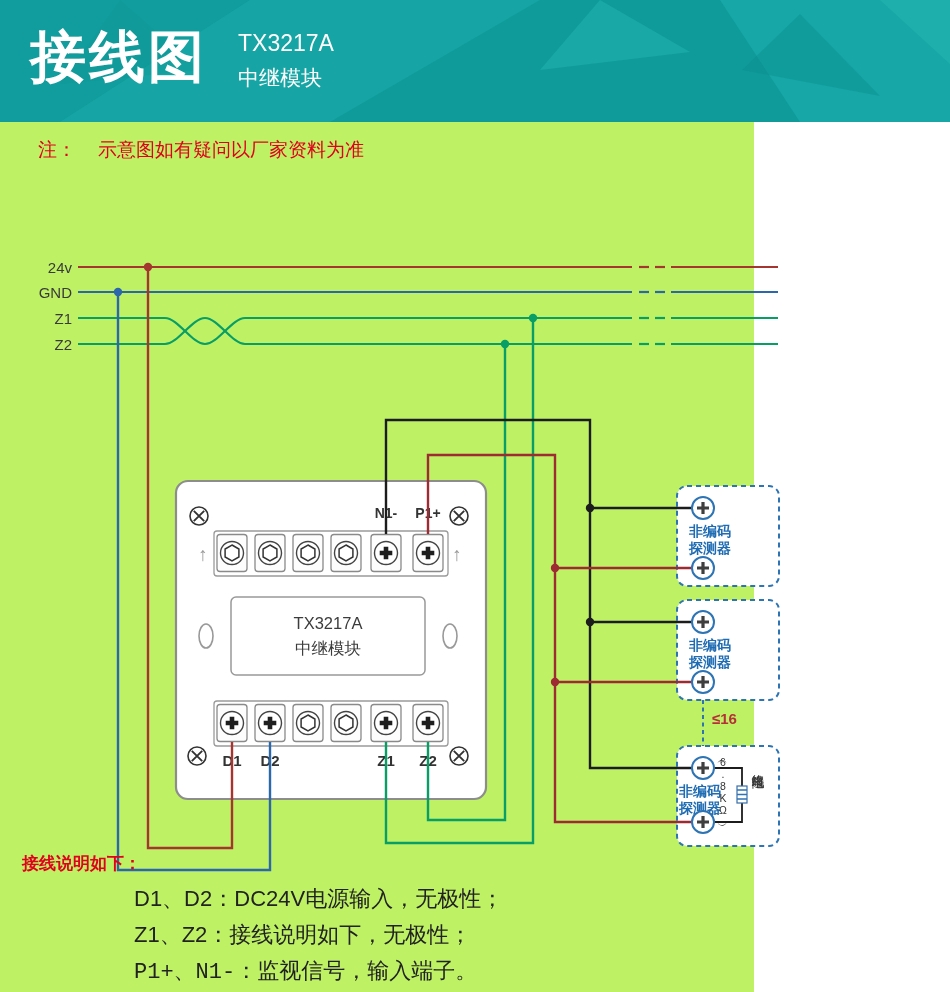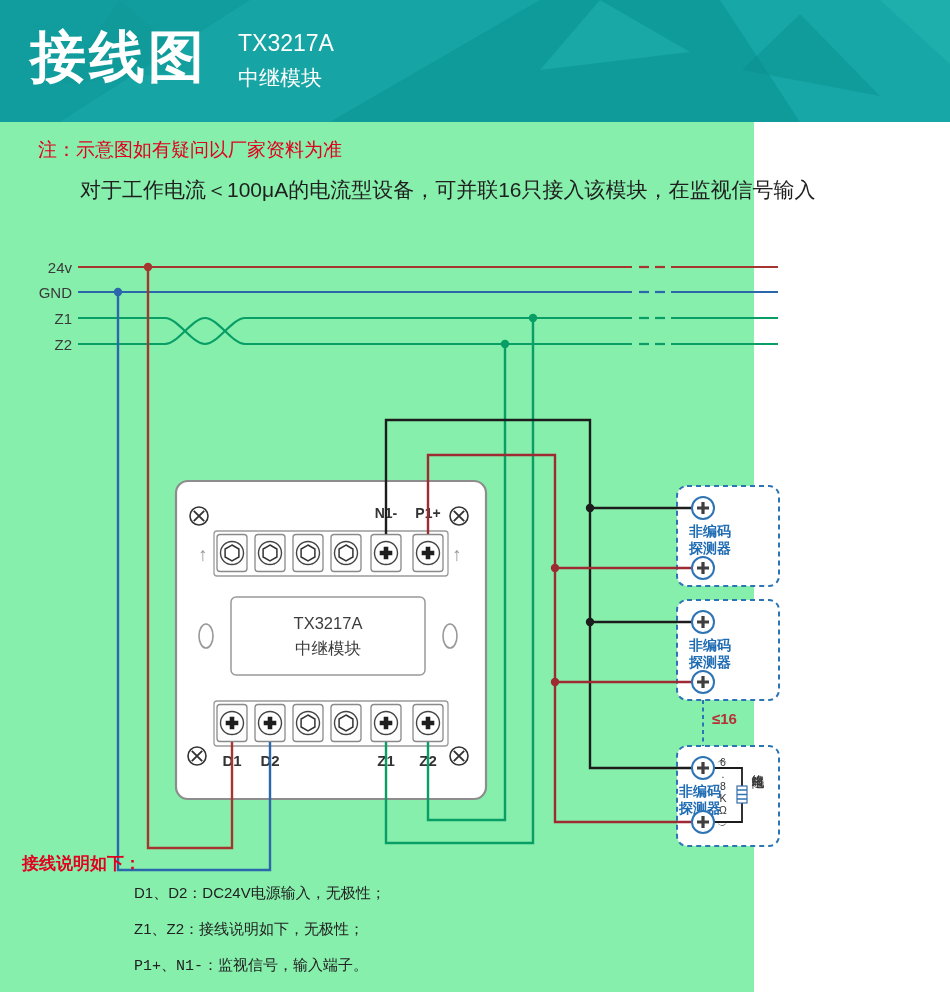--- a/index.html
+++ b/index.html
@@ -1,29 +1,29 @@
 <!DOCTYPE html>
 <html><head>
 <meta charset="utf-8">
 <style>
   html,body{margin:0;padding:0;background:#fff;}
   body{width:950px;height:992px;font-family:"Liberation Sans","DejaVu Sans",sans-serif;position:relative;overflow:hidden;}
-  .page{position:relative;width:754px;height:992px;background:#86efac;}
+  .page{position:relative;width:754px;height:992px;background:#bef264;}
 
   
   .header{position:absolute;left:0;top:0;width:950px;height:122px;background:#13a1a0;overflow:hidden;}
   .header-bg{position:absolute;left:0;top:0;}
   .header-title{position:absolute;left:30px;top:20px;font-size:56px;font-weight:bold;color:#fff;letter-spacing:3px;}
   .header-sub{position:absolute;left:238px;top:30px;color:#fff;}
   .header-model{font-size:23px;margin-bottom:7px;}
   .header-subtitle{font-size:21px;}
 
   
   .note-line{position:absolute;left:38px;top:137px;font-size:19px;color:#e1001e;}
-  .note-line .note-warning{}
+  .note-line .note-warning{margin-left:22px;}
   .para{position:absolute;left:38px;top:171px;width:886px;font-size:21px;line-height:37px;color:#1f1f1f;text-indent:2em;}
 
   
   .diagram{position:absolute;left:0;top:250px;}
   .bus{fill:none;stroke-width:2.2;}
   .wire{fill:none;stroke-width:2.4;}
   .w-red{stroke:#a5362f;}
   .w-darkred{stroke:#9e2b33;}
   .w-blue{stroke:#2b67aa;}
   .w-green{stroke:#089e66;}
@@ -53,21 +53,21 @@
   .res-body{fill:#fff;stroke:#3a6ea8;stroke-width:1.2;}
   .res-band{stroke:#2d74b5;stroke-width:1.6;}
 
   
   .vtext{position:absolute;writing-mode:vertical-rl;text-orientation:upright;color:#333;}
   .res-value{left:716px;top:756px;font-size:10.5px;letter-spacing:0px;}
   .res-name{left:749px;top:764px;font-size:12.5px;letter-spacing:1px;}
 
   
   .legend-heading{position:absolute;left:22px;top:852px;font-size:17px;font-weight:bold;color:#e1001e;text-align:right;}
-  .legend-item{position:absolute;left:134px;font-size:15px;color:#222;}
+  .legend-item{position:absolute;left:134px;font-size:22px;color:#222;}
   .li-0{top:884px;} .li-1{top:920px;} .li-2{top:956px;font-family:Liberation Mono, monospace;}
 </style>
 </head>
 <body>
 
 <div class="page">
 
   <div class="header">
     <svg class="header-bg" width="950" height="122">
       <rect width="950" height="122" fill="#13a1a0"></rect>
@@ -84,21 +84,21 @@
     <div class="header-sub">
       <div class="header-model">TX3217A</div>
       <div class="header-subtitle">中继模块</div>
     </div>
   </div>
 
   <div class="note-line">
     <span class="note-label">注：</span><span class="note-warning">示意图如有疑问以厂家资料为准</span>
   </div>
   <div class="para">
-    <span>对于工作电流＜100μA的电流型设备，可并联16只接入该模块，在监视信号输入</span><br>
+    <br>
   </div>
 
   <svg class="diagram" width="950" height="630" viewBox="0 250 950 630">
 
     <g>
       <line x1="78" y1="267" x2="632" y2="267" class="bus w-red"></line>
       <line x1="639" y1="267" x2="649" y2="267" class="bus w-red"></line>
       <line x1="655" y1="267" x2="665" y2="267" class="bus w-red"></line>
       <line x1="671" y1="267" x2="778" y2="267" class="bus w-red"></line>
     </g>

